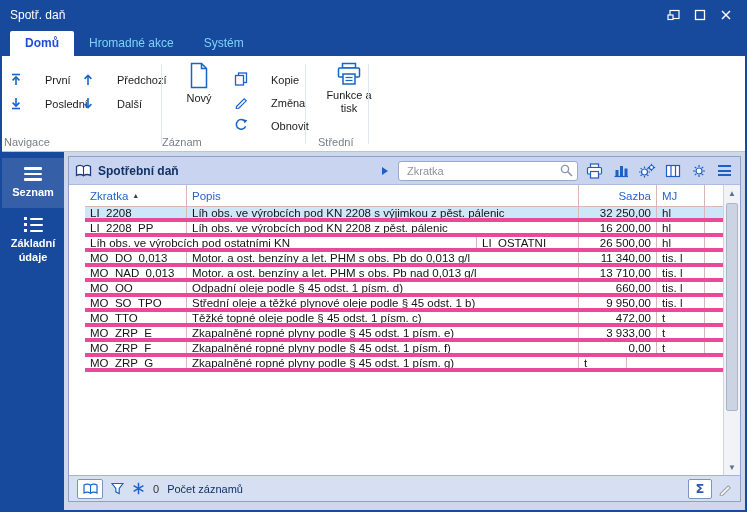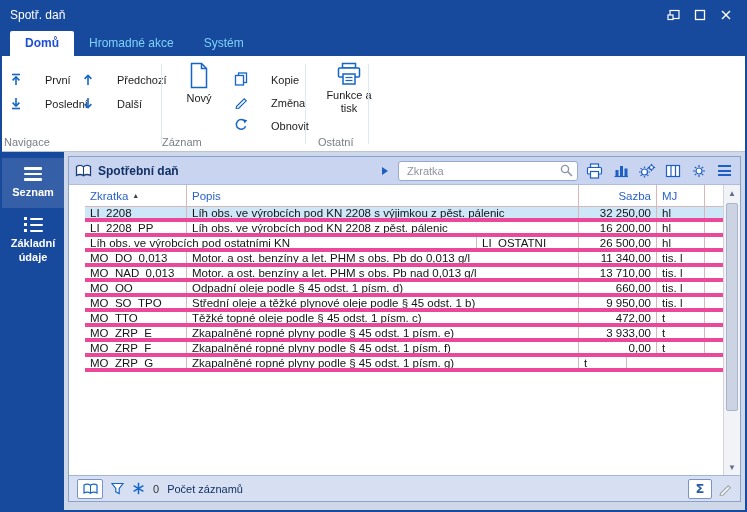--- a/index.html
+++ b/index.html
@@ -186,21 +186,21 @@
       <span class="btn-big" style="left:3px;top:6px;width:56px">
         <svg width="26" height="24" viewBox="0 0 26 24">
             <rect x="6.5" y="1.5" width="13" height="4.5" fill="#fff" stroke="#1565c8" stroke-width="1.5"></rect>
             <rect x="2.5" y="6" width="21" height="9" rx="1" fill="#fff" stroke="#1565c8" stroke-width="1.5"></rect>
             <rect x="7" y="12" width="12" height="10" fill="#fff" stroke="#1565c8" stroke-width="1.5"></rect>
             <line x1="9.5" y1="15.5" x2="16.5" y2="15.5" stroke="#1565c8" stroke-width="1.2"></line>
             <line x1="9.5" y1="18.5" x2="16.5" y2="18.5" stroke="#1565c8" stroke-width="1.2"></line>
           </svg>
         <span>Funkce a tisk</span>
       </span>
-      <span class="group-label">Ostatní</span>
+      <span class="group-label">Střední</span>
     </div>
     <span class="vdiv" style="left:366px"></span>
   </div>
 
   <div class="sidebar">
     <div class="side-item active">
       <span class="hamb">
           <i></i>
           <i></i>
           <i></i>

